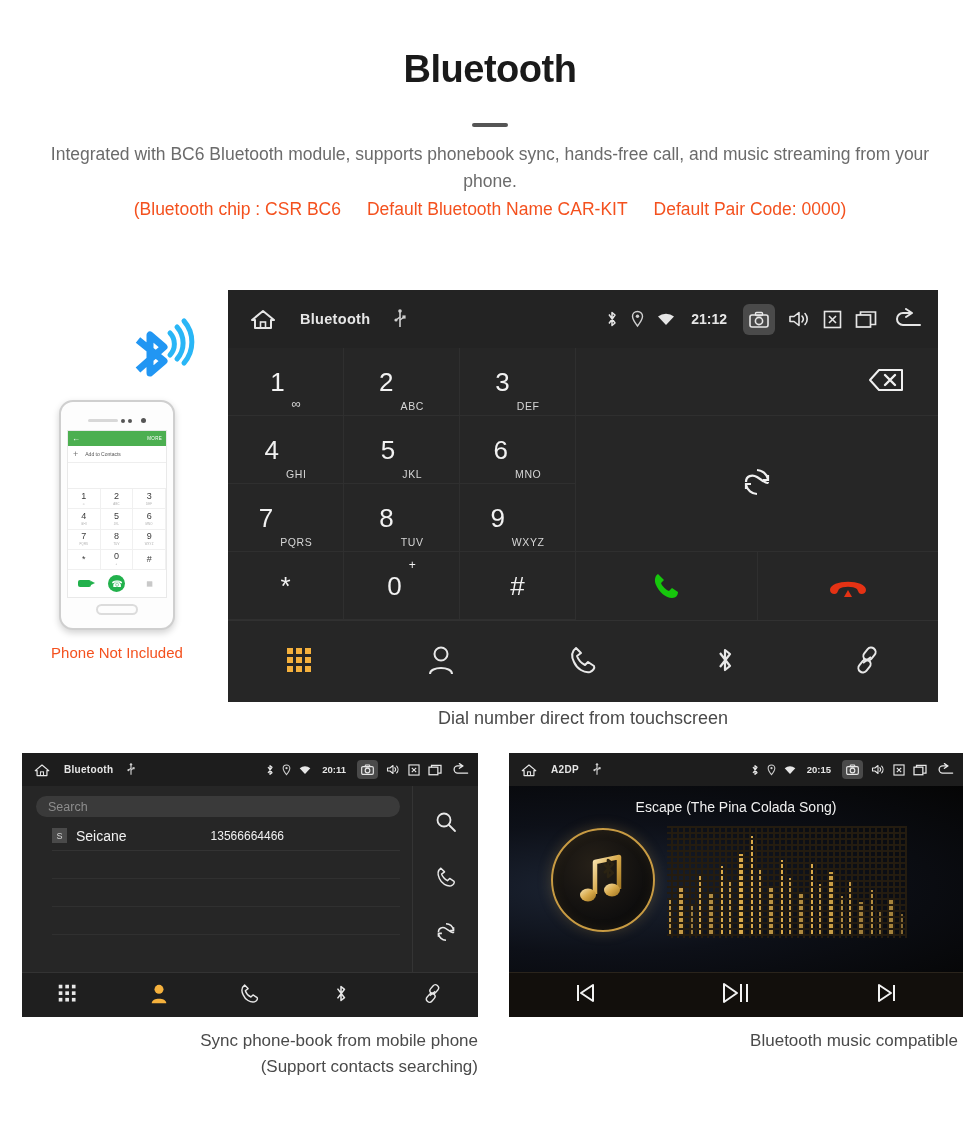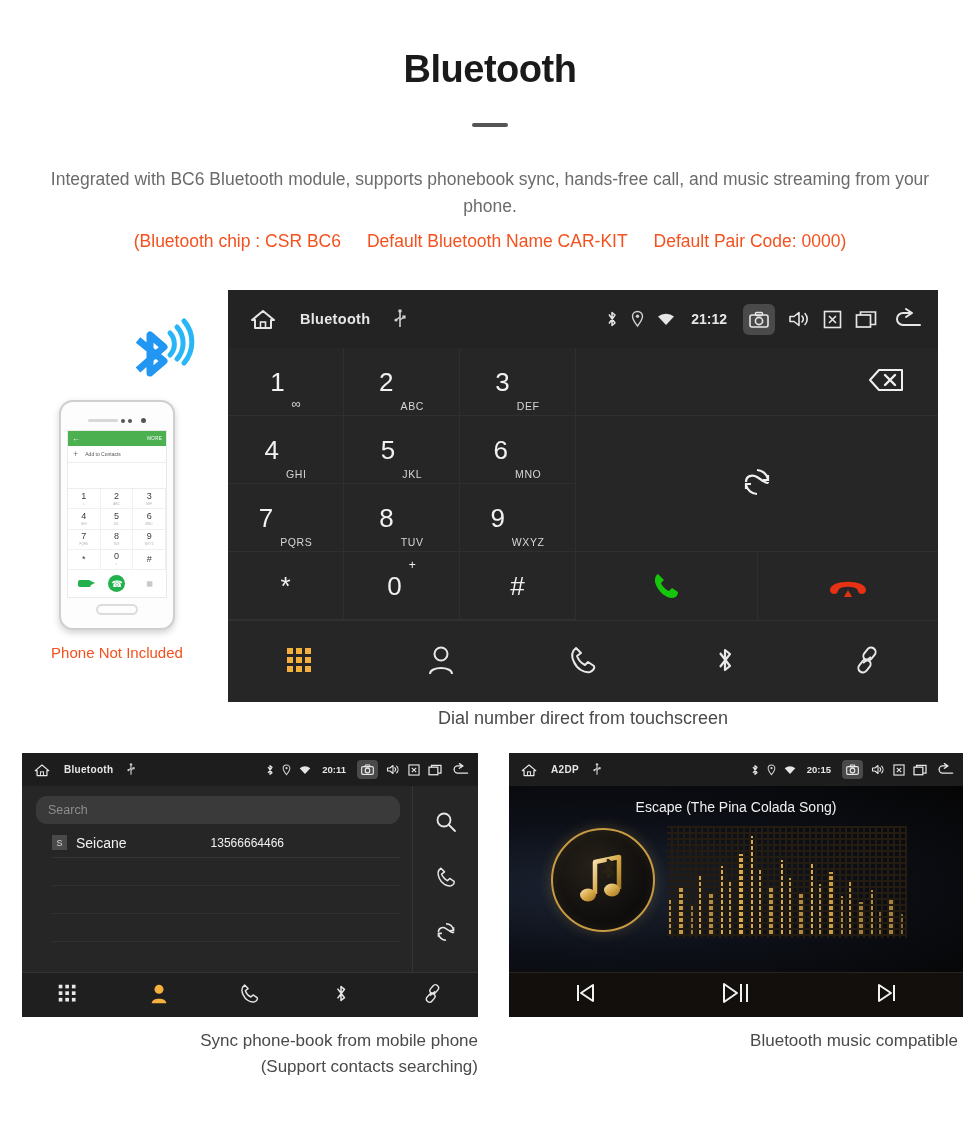--- a/index.html
+++ b/index.html
@@ -24,28 +24,28 @@
     width: 36px; height: 4px;
     background: #555;
     margin: 32px auto 0;
     border-radius: 2px;
   }
   .subtitle {
     text-align: center;
     font-size: 17.5px;
     color: #6b6b6b;
     line-height: 1.55;
-    margin-top: 39px;
+    margin-top: 14px;
     padding: 0 48px;
   }
   .spec-line {
     text-align: center;
     font-size: 17.5px;
     color: #f4511e;
-    margin-top: 11px;
+    margin-top: 4px;
   }
   .spec-line .gap { display: inline-block; width: 26px; }
 
   
   .showcase {
     position: absolute;
     left: 0; top: 290px;
     width: 980px; height: 420px;
   }
 
@@ -202,21 +202,21 @@
   .sb-sm { height: 33px; background: #1d1d1d; display: flex; align-items: center; padding: 0 8px 0 12px; color: #e6e6e6; }
   .sb-sm .sb-left { gap: 14px; }
   .sb-sm .sb-title { font-size: 10px; }
   .sb-sm .sb-right { gap: 8px; }
   .sb-sm .sb-clock { font-size: 9.5px; }
   .sb-sm .sb-cam-hl { padding: 4px 4px; border-radius: 4px; }
 
   .pb-body { display: flex; height: 186px; }
   .pb-main { flex: 1; padding: 10px 12px 0 14px; background: #262626; }
   .search-field {
-    height: 28px; background: #3a3a3a; border-radius: 11px;
+    height: 21px; background: #3a3a3a; border-radius: 11px;
     display: flex; align-items: center; padding: 0 12px;
     color: #8d8d8d; font-size: 12.5px;
   }
   .contact-row {
     display: flex; align-items: center;
     height: 30px; margin: 4px 0 0 16px;
     border-bottom: 1px solid #333;
     color: #f1f1f1;
   }
   .avatar-sq {

